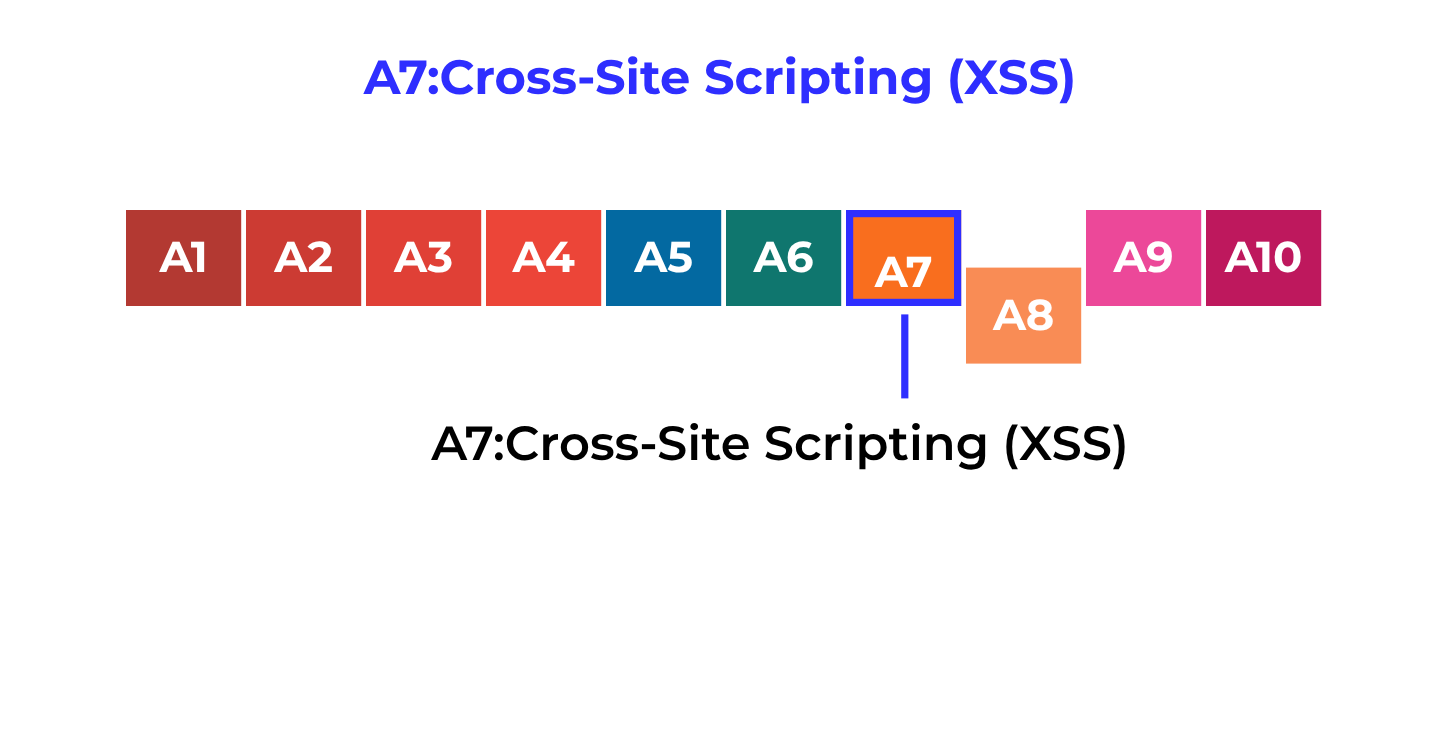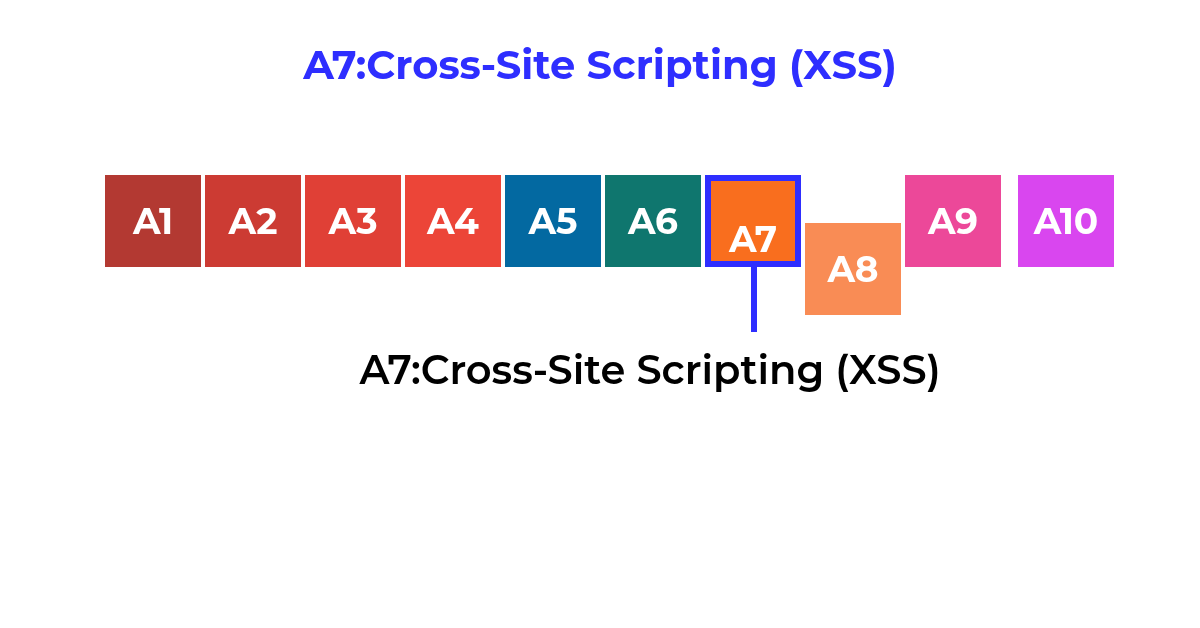--- a/index.html
+++ b/index.html
@@ -26,21 +26,21 @@
     }
     .chart-container {
       position: absolute;
       top: 175px;
       left: 105px;
       display: flex;
       gap: 4px;
     }
     .bar {
       width: 96px;
-      height: 92px;
+      height: 80px;
       display: flex;
       align-items: center;
       justify-content: center;
       font-size: 36px;
       font-weight: 700;
       color: #ffffff;
       position: relative;
     }
     .bar.highlighted {
       border: 6px solid #2E2EFF;
@@ -92,20 +92,20 @@
     </div>
     <div class="bar highlighted" style="background-color: rgb(249, 110, 30); border-color: rgb(46, 46, 255);">
       <span>A7</span>
     </div>
     <div class="bar" style="background-color: rgb(249, 140, 85); margin-top: 48px;">
       <span>A8</span>
     </div>
     <div class="bar" style="background-color: #ec4899;">
       <span>A9</span>
     </div>
-    <div class="bar" style="background-color: #d946ef; margin-left: 13px;">
+    <div class="bar" style="background-color: #be185d;">
       <span>A10</span>
     </div>
   </div>
 
 <div class="connector-line"></div>
 
 <div class="annotation">A7:Cross-Site Scripting (XSS)</div>
 
 </body></html>

